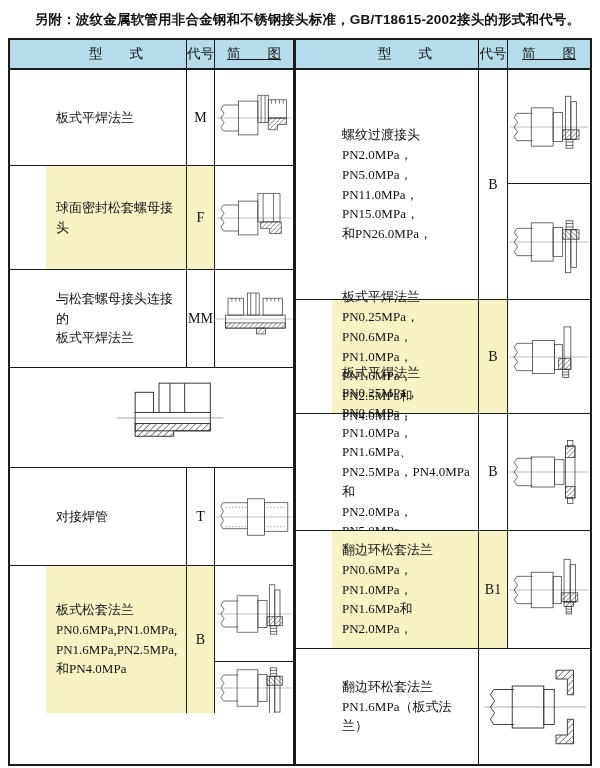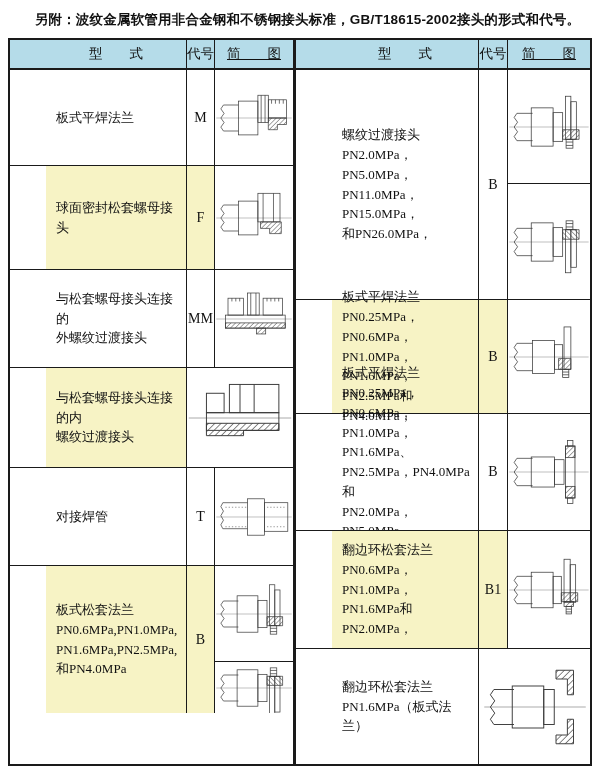--- a/index.html
+++ b/index.html
@@ -106,21 +106,21 @@
                 <line x1="74" y1="10" x2="74" y2="54"></line>
                 <line x1="90" y1="10" x2="90" y2="54"></line>
                 <path d="M70,54 h32 v18 h-18 v-8 h-14 z" fill="url(#hp2)"></path>
               </svg>
             </div>
         </div>
       </div>
 
       <div class="row" style="height:98px">
         <div class="c t">与松套螺母接头连接的
-外螺纹过渡接头</div>
+板式平焊法兰</div>
         <div class="c k">MM</div>
         <div class="c d">
           <div class="sub">
               <svg viewBox="0 0 120 96" width="112" height="88" fill="none" stroke="#3a3a3a" stroke-width="1.1">
                 <defs>
                   <pattern id="hp3" patternUnits="userSpaceOnUse" width="5" height="5" patternTransform="rotate(45)">
                     <line x1="0" y1="0" x2="0" y2="5" stroke="#4a4a4a" stroke-width="1.5"></line>
                   </pattern>
                 </defs>
                 <line x1="2" y1="48" x2="118" y2="48" stroke="#888" stroke-width="0.8"></line>
@@ -138,22 +138,20 @@
                 <line x1="98" y1="16" x2="98" y2="21"></line>
                 <rect x="16" y="42" width="92" height="20"></rect>
                 <rect x="16" y="54" width="92" height="8" fill="url(#hp3)"></rect>
                 <rect x="64" y="62" width="14" height="9" fill="url(#hp3)"></rect>
               </svg>
             </div>
         </div>
       </div>
 
       <div class="row" style="height:100px">
-        <div class="c t hl">与松套螺母接头连接的内
-螺纹过渡接头</div>
         <div class="c d">
           <div class="sub">
               <svg viewBox="0 0 120 96" width="112" height="88" fill="none" stroke="#3a3a3a" stroke-width="1.1">
                 <defs>
                   <pattern id="hp4" patternUnits="userSpaceOnUse" width="5" height="5" patternTransform="rotate(45)">
                     <line x1="0" y1="0" x2="0" y2="5" stroke="#4a4a4a" stroke-width="1.5"></line>
                   </pattern>
                 </defs>
                 <line x1="2" y1="48" x2="118" y2="48" stroke="#888" stroke-width="0.8"></line>
                 <rect x="22" y="20" width="20" height="22"></rect>

